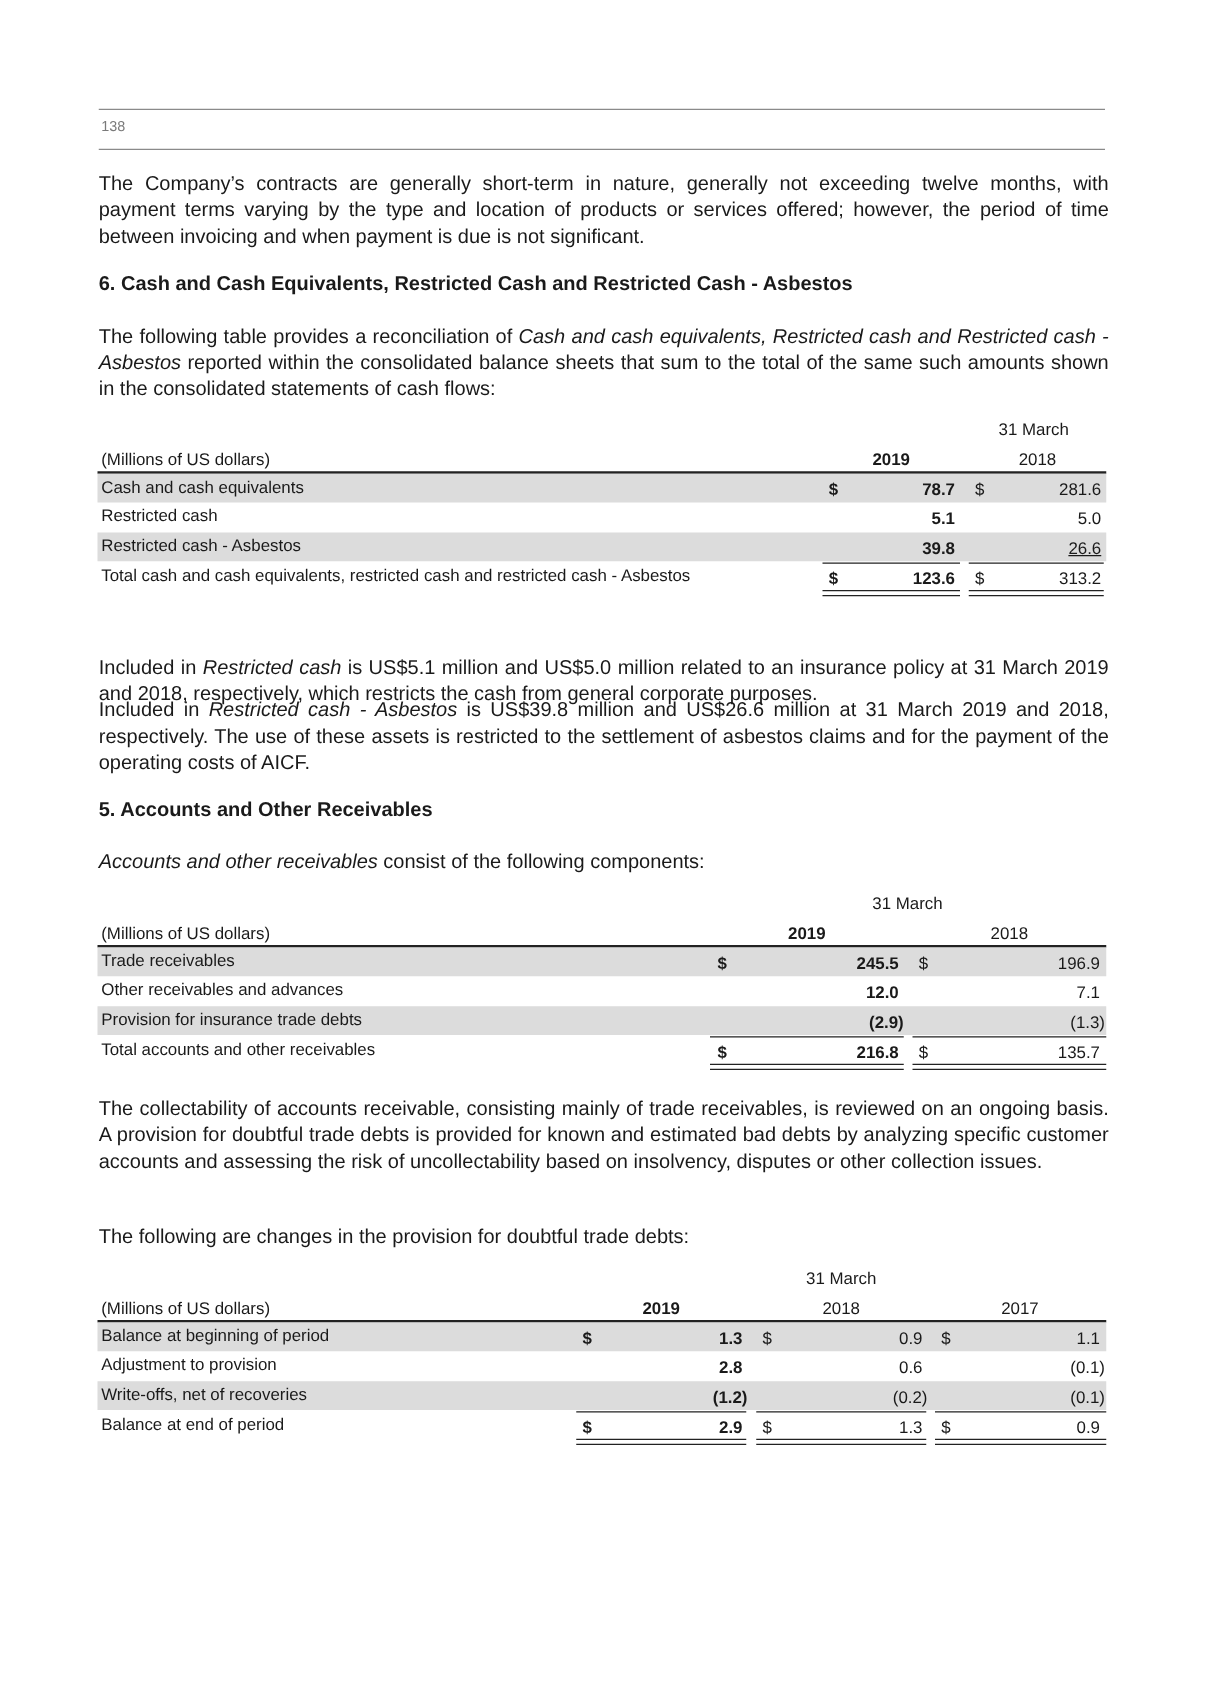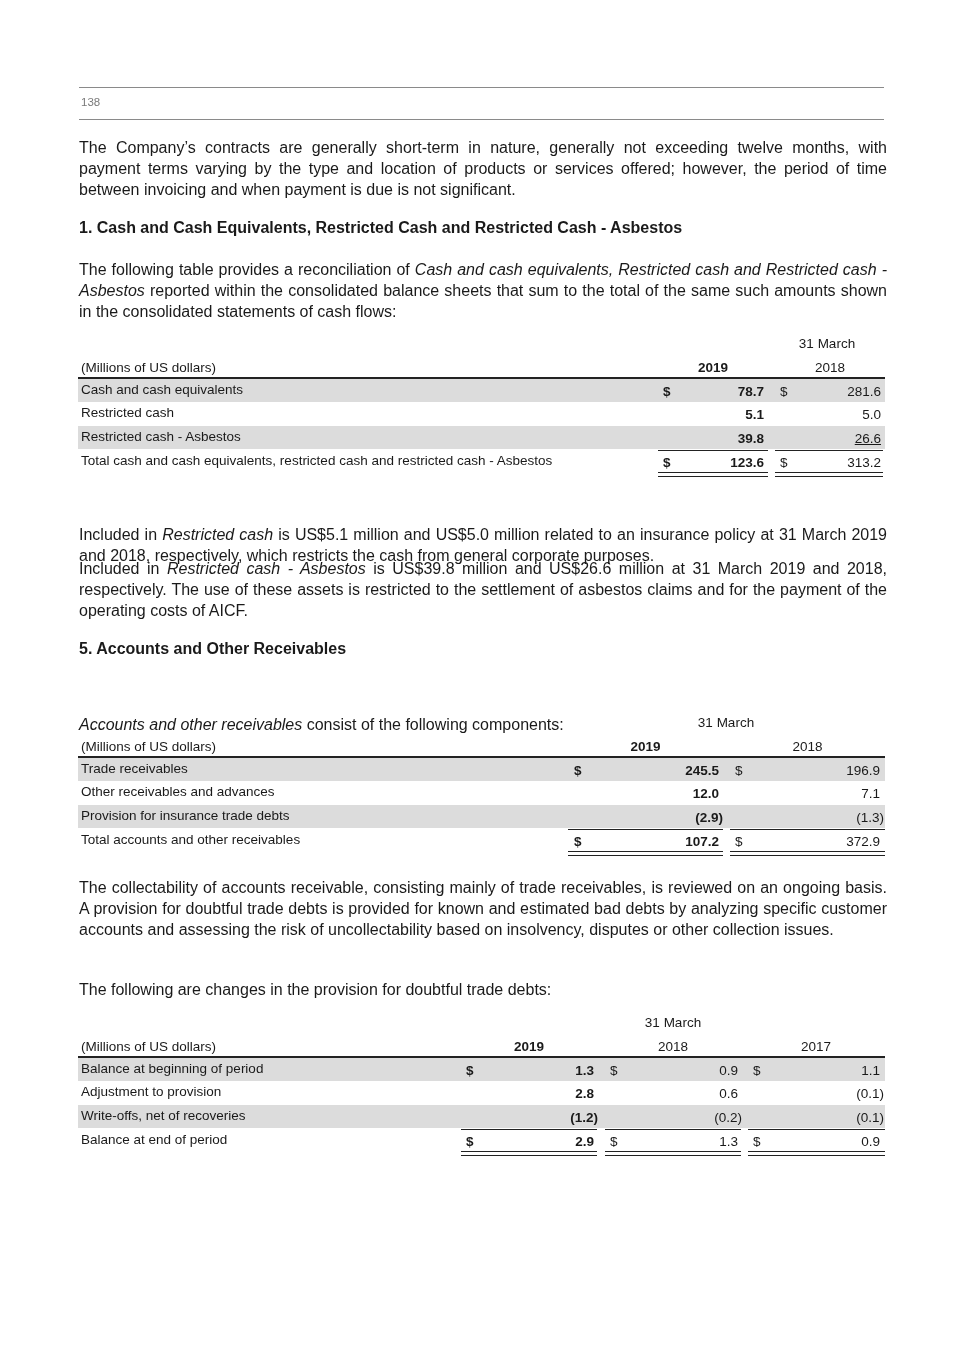--- a/index.html
+++ b/index.html
@@ -29,21 +29,21 @@
 <body>
 
 <div class="hdr-line" style="top:87px;"></div>
 <div class="running-header">
   <span>138</span>
 </div>
 <div class="hdr-line" style="top:119px;"></div>
 
 <div class="para" style="top:137px;">The Company’s contracts are generally short-term in nature, generally not exceeding twelve months, with payment terms varying by the type and location of products or services offered; however, the period of time between invoicing and when payment is due is not significant.</div>
 
-<div class="heading" style="top:219px;">1.  Cash and Cash Equivalents, Restricted Cash and Restricted Cash - Asbestos</div>
+<div class="heading" style="top:219px;">6.  Cash and Cash Equivalents, Restricted Cash and Restricted Cash - Asbestos</div>
 <div class="para" style="top:259px;"><span>The following table provides a reconciliation of </span><i>Cash and cash equivalents, Restricted cash and Restricted cash - Asbestos</i><span> reported within the consolidated balance sheets that sum to the total of the same such amounts shown in the consolidated statements of cash flows:</span></div>
 
 <div class="tbl" style="top:334px;">
   <div class="colhead" style="left:654px; width:190px; top:2px;">31 March</div>
   <div style="position:absolute; left:3px; top:26px;">(Millions of US dollars)</div>
   <div class="colhead b" style="left:580px; width:110px; top:26px;">2019</div>
   <div class="colhead" style="left:700px; width:104px; top:26px;">2018</div>
   <div class="topline" style="top:43px;"></div>
 
   <div class="row shade" style="top:45px;">
@@ -73,21 +73,21 @@
     <span class="num" style="left:712px; width:91px;">313.2</span>
   </div>
   <div class="dline" style="left:580px; width:110px; top:138px;"></div>
   <div class="dline" style="left:697px; width:108px; top:138px;"></div>
 </div>
 
 <div class="para" style="top:524px;"><span>Included in </span><i>Restricted cash</i><span> is US$5.1 million and US$5.0 million related to an insurance policy at 31 March 2019 and 2018, respectively, which restricts the cash from general corporate purposes.</span></div>
 <div class="para" style="top:558px;"><span>Included in </span><i>Restricted cash - Asbestos</i><span> is US$39.8 million and US$26.6 million at 31 March 2019 and 2018, respectively. The use of these assets is restricted to the settlement of asbestos claims and for the payment of the operating costs of AICF.</span></div>
 
 <div class="heading" style="top:640px;">5.  Accounts and Other Receivables</div>
-<div class="para" style="top:679px;margin-top:35px;"><i>Accounts and other receivables</i><span> consist of the following components:</span></div>
+<div class="para" style="top:679px;"><i>Accounts and other receivables</i><span> consist of the following components:</span></div>
 
 <div class="tbl" style="top:713px;">
   <div class="colhead" style="left:568px; width:160px; top:2px;">31 March</div>
   <div style="position:absolute; left:3px; top:26px;">(Millions of US dollars)</div>
   <div class="colhead b" style="left:490px; width:155px; top:26px;">2019</div>
   <div class="colhead" style="left:652px; width:155px; top:26px;">2018</div>
   <div class="topline" style="top:43px;"></div>
 
   <div class="row shade" style="top:45px;">
     <span class="lbl">Trade receivables</span>
@@ -104,23 +104,23 @@
   <div class="row shade" style="top:92px;">
     <span class="lbl">Provision for insurance trade debts</span>
     <span class="num b" style="left:520px; width:125px;">(2.9)</span>
     <span class="num" style="left:680px; width:126px;">(1.3)</span>
   </div>
   <div class="uline" style="left:490px; width:155px; top:116px;"></div>
   <div class="uline" style="left:652px; width:155px; top:116px;"></div>
   <div class="row" style="top:116px;">
     <span class="lbl">Total accounts and other receivables</span>
     <span class="cur b" style="left:496px;">$</span>
-    <span class="num b" style="left:520px; width:121px;">107.2</span>
+    <span class="num b" style="left:520px; width:121px;">216.8</span>
     <span class="cur" style="left:657px;">$</span>
-    <span class="num" style="left:680px; width:122px;">372.9</span>
+    <span class="num" style="left:680px; width:122px;">135.7</span>
   </div>
   <div class="dline" style="left:490px; width:155px; top:138px;"></div>
   <div class="dline" style="left:652px; width:155px; top:138px;"></div>
 </div>
 
 <div class="para" style="top:877px;">The collectability of accounts receivable, consisting mainly of trade receivables, is reviewed on an ongoing basis. A provision for doubtful trade debts is provided for known and estimated bad debts by analyzing specific customer accounts and assessing the risk of uncollectability based on insolvency, disputes or other collection issues.</div>
 <div class="para" style="top:979px;">The following are changes in the provision for doubtful trade debts:</div>
 
 <div class="tbl" style="top:1013px;">
   <div class="colhead" style="left:520px; width:150px; top:2px;">31 March</div>

